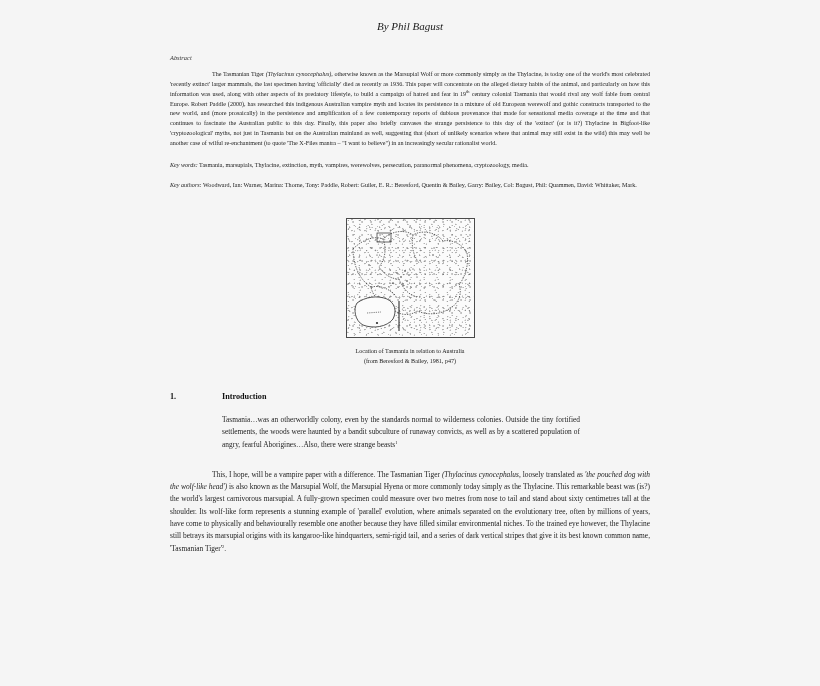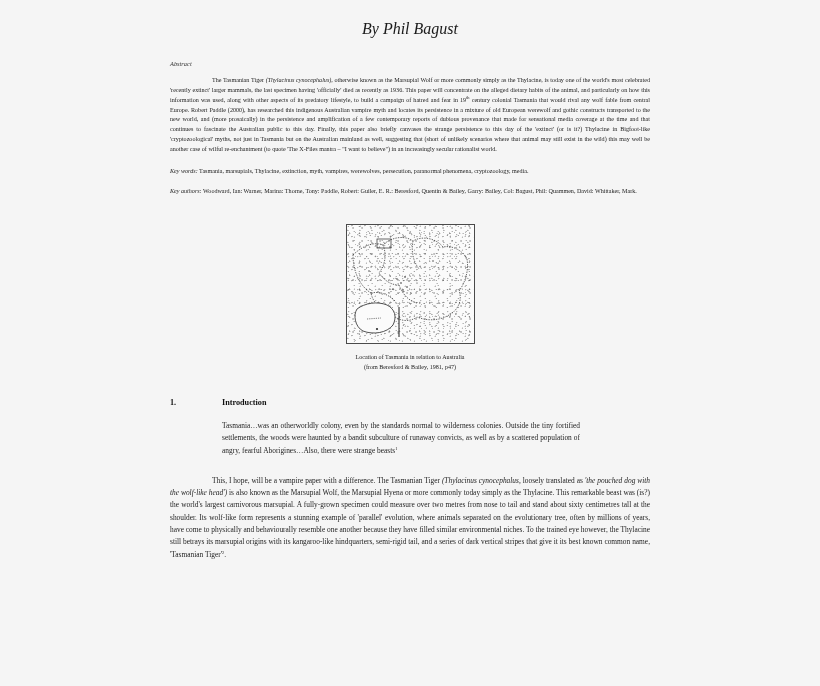--- a/index.html
+++ b/index.html
@@ -36,21 +36,21 @@
     font-weight: bold;
     font-size: 8.7px;
     letter-spacing: 0.15px;
     line-height: 1.2;
     color: #121212;
   }
   .author {
     margin-top: 20px;
     text-align: center;
     font-style: italic;
-    font-size: 16px;
+    font-size: 11px;
     color: #1a1a1a;
   }
 
   
   .abstract-label {
     margin-top: 22px;
     font-style: italic;
     font-size: 6.4px;
     color: #333;
   }

